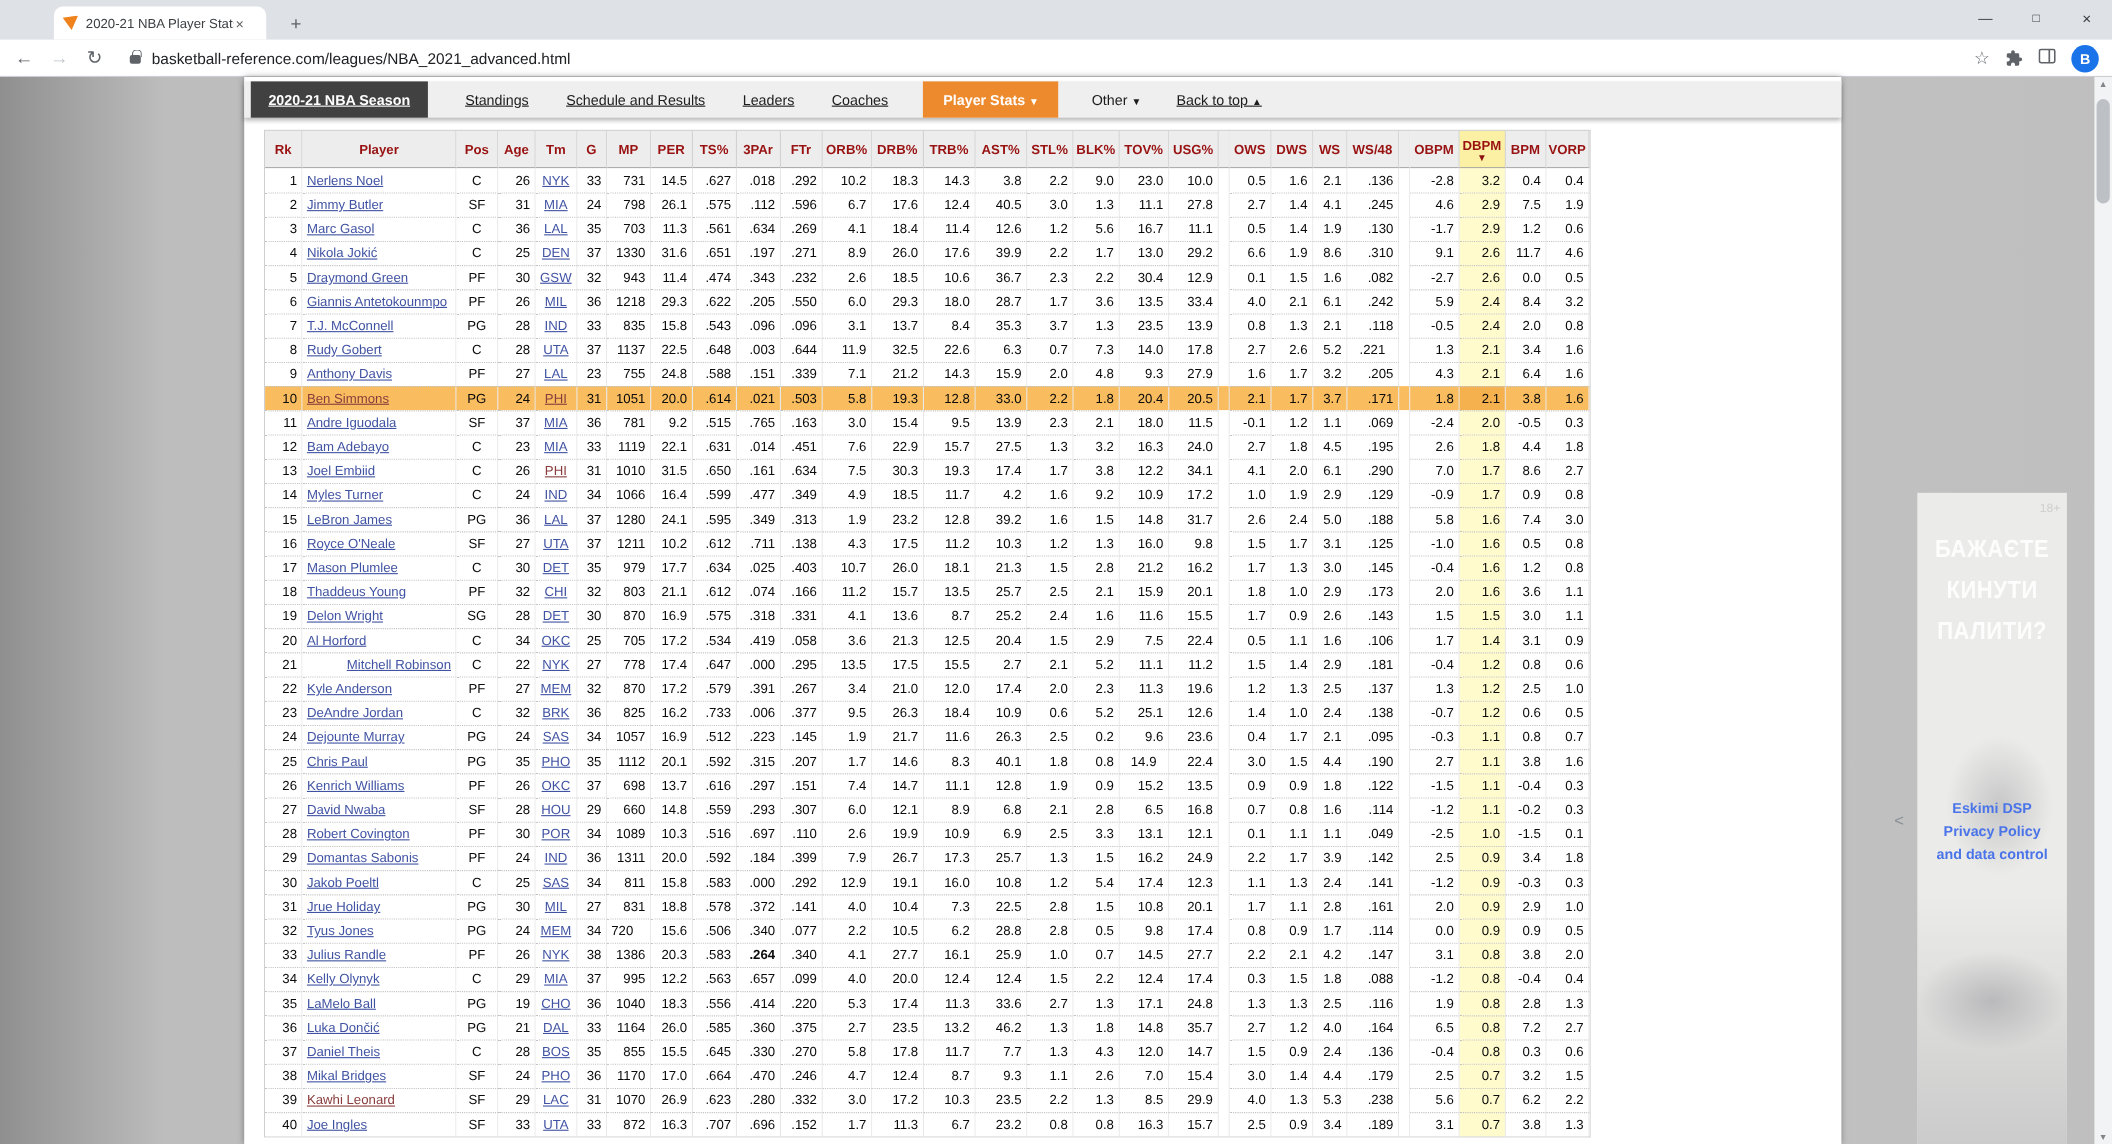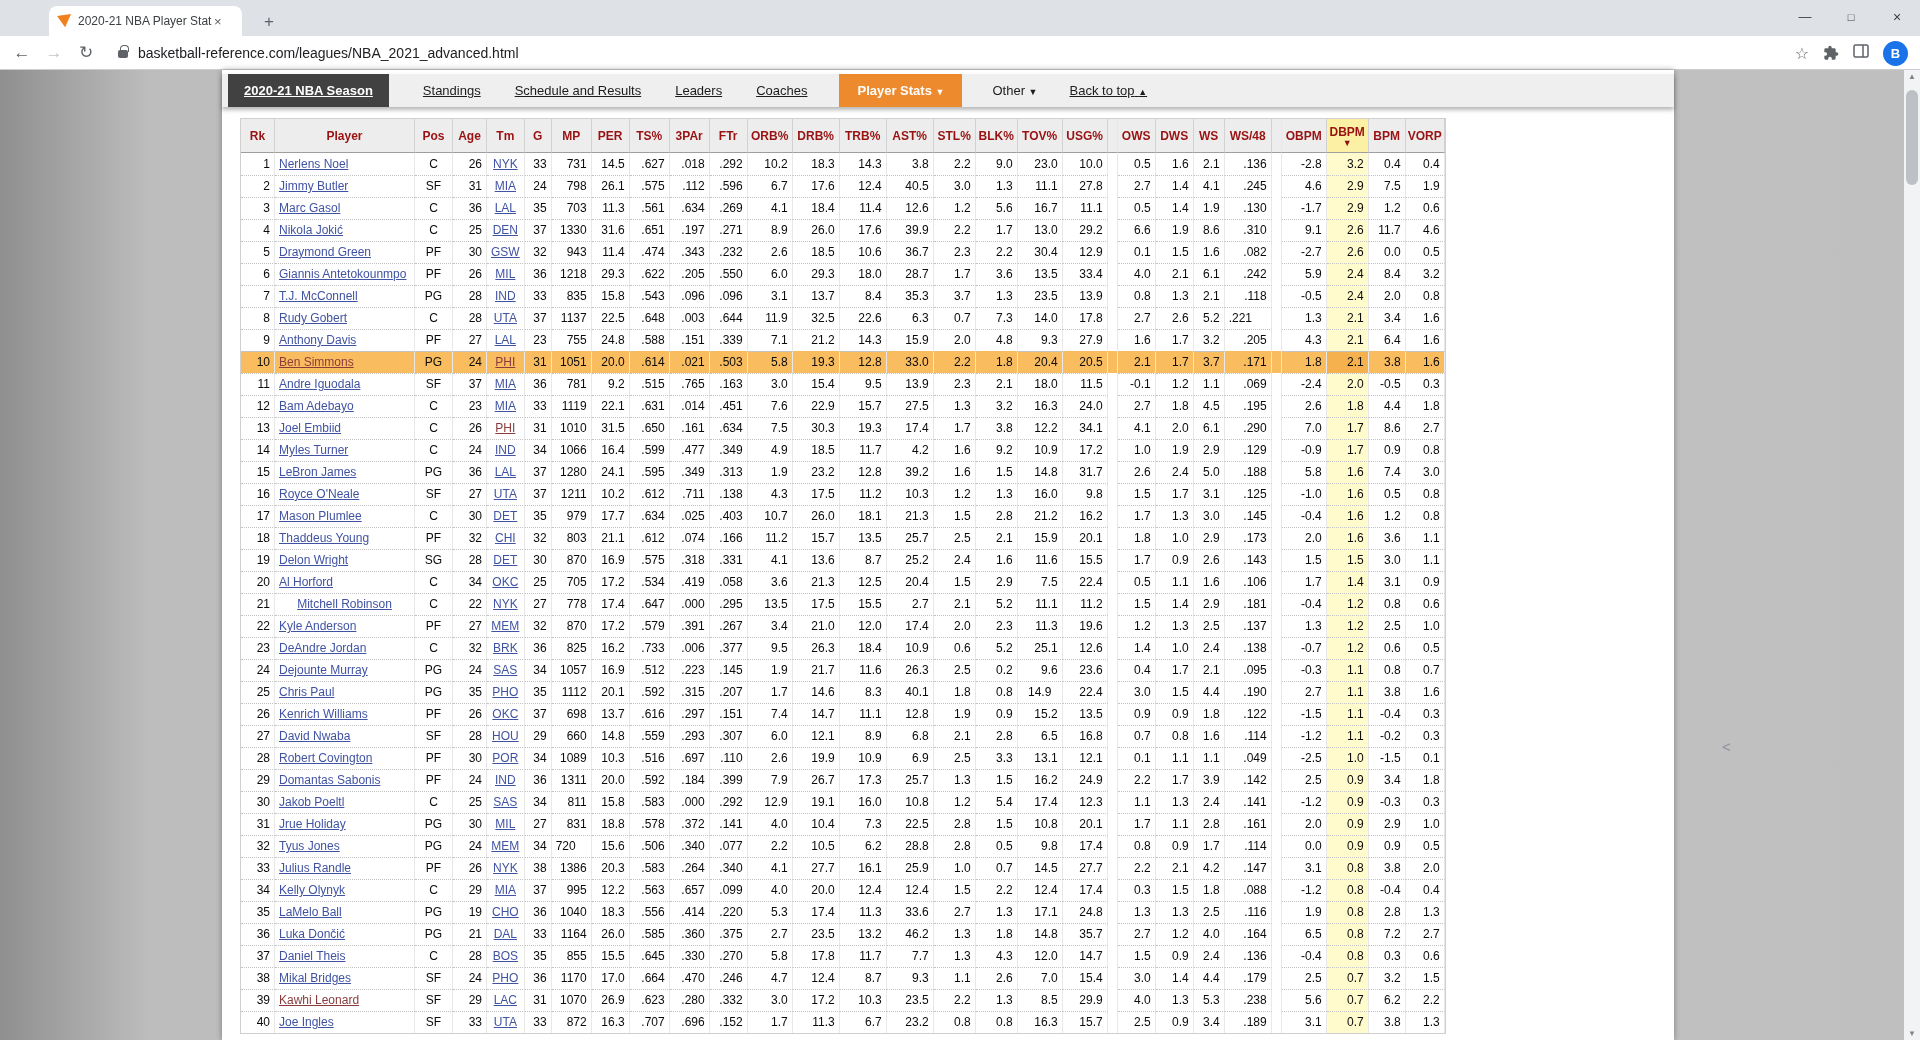--- a/index.html
+++ b/index.html
@@ -120,20 +120,32 @@
           <rect x="1" y="2" width="14" height="12" rx="1.5" fill="none" stroke="#5f6368" stroke-width="1.5"></rect>
           <line x1="10" y1="2" x2="10" y2="14" stroke="#5f6368" stroke-width="1.5"></line>
         </svg>
     </span>
     <span class="avatar">B</span>
   </div>
 
   <div id="backdrop"></div>
 
 
+  <div id="rad">
+    <div class="rad-age">18+</div>
+    <div class="rad-title">
+      <div>БАЖАЄТЕ</div>
+      <div>КИНУТИ</div>
+      <div>ПАЛИТИ?</div>
+    </div>
+    <div class="rad-links">
+      <div><a>Eskimi DSP</a></div>
+      <div style="width:110px;margin:0 auto"><a>Privacy Policy and data control</a></div>
+    </div>
+  </div>
   <div id="rad-arrow">&lt;</div>
 
   <div id="page">
     <div id="sitenav">
       <span class="season-tab">2020-21 NBA Season</span>
       <a class="navlink" style="color:#1c1c1c">Standings</a>
       <a class="navlink" style="color:#1c1c1c">Schedule and Results</a>
       <a class="navlink" style="color:#1c1c1c">Leaders</a>
       <a class="navlink" style="color:#1c1c1c">Coaches</a>
       <span class="pstats"><span>Player Stats</span> <span class="arr">▼</span></span>
@@ -444,21 +456,21 @@
               <td style="text-align: right;">22.6</td>
               <td style="text-align: right;">6.3</td>
               <td style="text-align: right;">0.7</td>
               <td style="text-align: right;">7.3</td>
               <td style="text-align: right;">14.0</td>
               <td style="text-align: right;">17.8</td>
               <td class="spacer"></td>
               <td style="text-align: right;">2.7</td>
               <td style="text-align: right;">2.6</td>
               <td style="text-align: right;">5.2</td>
-              <td style="text-align: left;">.221</td>
+              <td style="text-align: center;">.221</td>
               <td class="spacer"></td>
               <td style="text-align: right;">1.3</td>
               <td class="ycol" style="text-align: right;">2.1</td>
               <td style="text-align: right;">3.4</td>
               <td style="text-align: right;">1.6</td>
             </tr>
             <tr>
               <td style="text-align: right;">9</td>
               <td style="text-align: left;"><a>Anthony Davis</a></td>
               <td style="text-align: center;">PF</td>
@@ -825,21 +837,21 @@
               <td style="text-align: right;">1.6</td>
               <td style="text-align: right;">.106</td>
               <td class="spacer"></td>
               <td style="text-align: right;">1.7</td>
               <td class="ycol" style="text-align: right;">1.4</td>
               <td style="text-align: right;">3.1</td>
               <td style="text-align: right;">0.9</td>
             </tr>
             <tr>
               <td style="text-align: right;">21</td>
-              <td style="text-align: center;"><a>Mitchell Robinson</a></td>
+              <td style="text-align: right;"><a>Mitchell Robinson</a></td>
               <td style="text-align: center;">C</td>
               <td style="text-align: right;">22</td>
               <td style="text-align: center;"><a>NYK</a></td>
               <td style="text-align: right;">27</td>
               <td style="text-align: right;">778</td>
               <td style="text-align: right;">17.4</td>
               <td style="text-align: right;">.647</td>
               <td style="text-align: right;">.000</td>
               <td style="text-align: right;">.295</td>
               <td style="text-align: right;">13.5</td>
@@ -1205,21 +1217,21 @@
             <tr>
               <td style="text-align: right;">33</td>
               <td style="text-align: left;"><a>Julius Randle</a></td>
               <td style="text-align: center;">PF</td>
               <td style="text-align: right;">26</td>
               <td style="text-align: center;"><a>NYK</a></td>
               <td style="text-align: right;">38</td>
               <td style="text-align: right;">1386</td>
               <td style="text-align: right;">20.3</td>
               <td style="text-align: right;">.583</td>
-              <td style="text-align: right;">.264</td>
+              <td style="text-align: right; font-weight: bold;">.264</td>
               <td style="text-align: right;">.340</td>
               <td style="text-align: right;">4.1</td>
               <td style="text-align: right;">27.7</td>
               <td style="text-align: right;">16.1</td>
               <td style="text-align: right;">25.9</td>
               <td style="text-align: right;">1.0</td>
               <td style="text-align: right;">0.7</td>
               <td style="text-align: right;">14.5</td>
               <td style="text-align: right;">27.7</td>
               <td class="spacer"></td>

